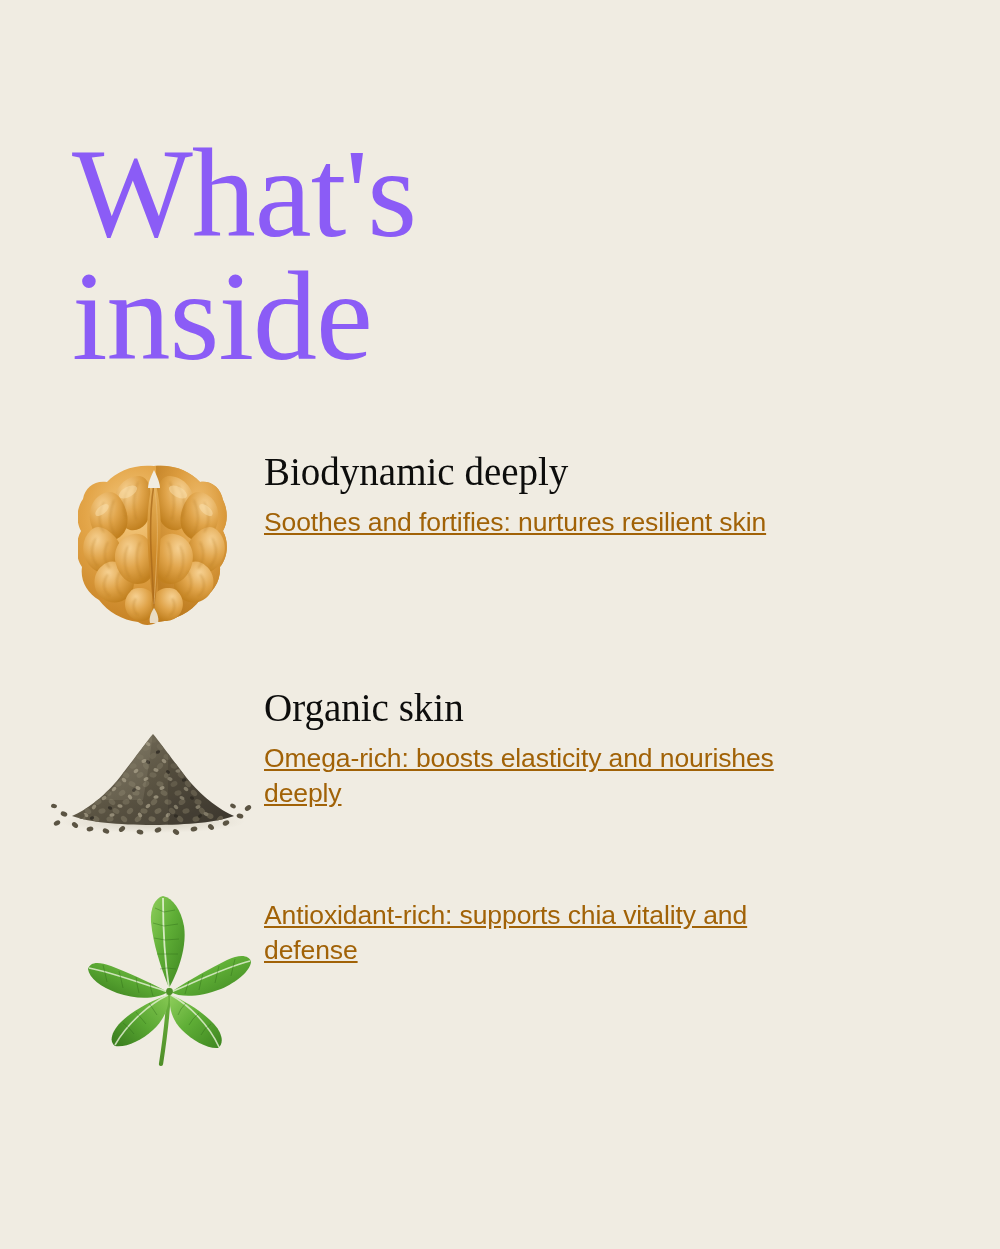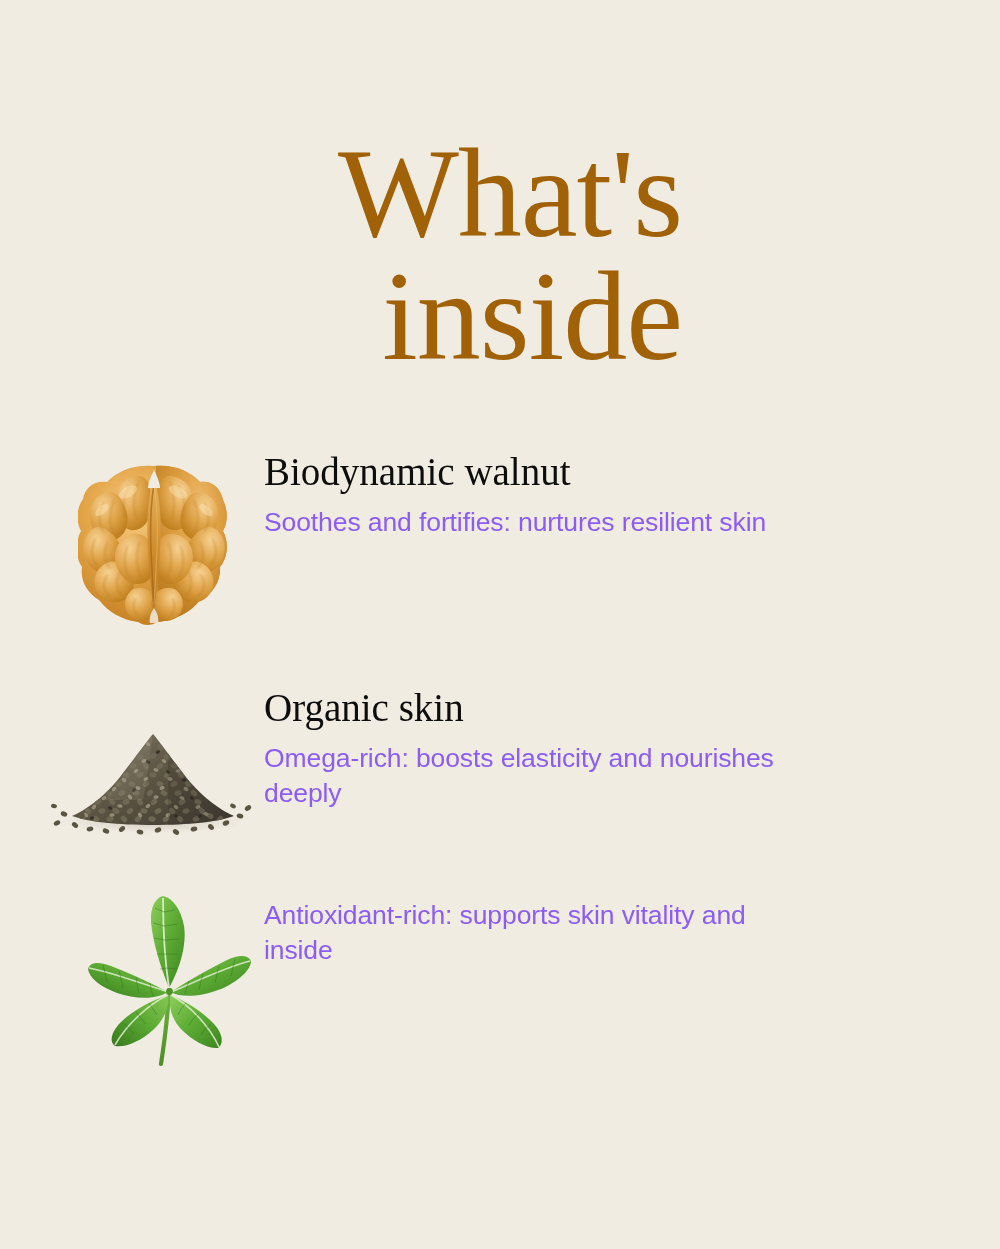--- a/index.html
+++ b/index.html
@@ -18,31 +18,30 @@
   .page {
     position: relative;
     width: 1000px;
     height: 1249px;
     background: #f0ece2;
   }
 
   
   .headline {
     position: absolute;
-    left: 82px;
+    left: 72px;
     top: 132px;
     width: 600px;
     font-family: "Liberation Serif", "DejaVu Serif", serif;
     font-size: 128px;
     line-height: 0.96;
     letter-spacing: -1px;
-    color: #a16207;
+    color: #8b5cf6;
     font-weight: 400;
     white-space: pre-line;
-    text-align: right;
   }
 
   
   .ingredient {
     position: absolute;
     left: 0;
     width: 1000px;
   }
   .ingredient.r1 { top: 452px; }
   .ingredient.r2 { top: 688px; }
@@ -69,24 +68,25 @@
     line-height: 1.0;
     color: #0d0d0c;
     font-weight: 400;
     letter-spacing: 0px;
     margin: 0 0 14px 0;
   }
   .ing-desc {
     font-family: "Liberation Sans", sans-serif;
     font-size: 26.5px;
     line-height: 1.32;
-    color: #8b5cf6;
+    color: #a16207;
     font-weight: 400;
     margin: 0;
     letter-spacing: -0.1px;
+    text-decoration: underline;
   }
 
   
   .walnut {
     position: absolute;
     left: 38px;
     top: 10px;
     width: 152px;
     height: 166px;
   }
@@ -232,21 +232,21 @@
             <ellipse cx="128" cy="48" rx="8" ry="4" transform="rotate(40 128 48)"></ellipse>
           </g>
 
           <path d="M76 8 C 72 16 70 22 70 26 L 82 26 C 82 22 80 16 76 8 Z" fill="#f0ece2"></path>
 
           <path d="M76 146 C 72 152 71 157 72 161 L 80 161 C 81 157 80 152 76 146 Z" fill="#f0ece2" opacity="0.85"></path>
         </svg>
       </div>
     </div>
     <div class="copy">
-      <div class="ing-title">Biodynamic walnut</div>
+      <div class="ing-title">Biodynamic deeply</div>
       <div class="ing-desc">Soothes and fortifies: nurtures resilient skin</div>
     </div>
   </div>
 
   <div class="ingredient r2">
     <div class="art">
       <div class="chia">
         <svg viewBox="0 0 210 110" xmlns="http://www.w3.org/2000/svg">
           <defs>
             <linearGradient id="cg" x1="0" y1="0" x2="1" y2="1">
@@ -529,17 +529,17 @@
               <path d="M96 117 L 101 111"></path>
                 <path d="M96 117 L 93 123"></path>
             </g>
           </g>
 
           <circle cx="84.5" cy="99.5" r="3.4" fill="#4f9129"></circle>
         </svg>
       </div>
     </div>
     <div class="copy">
-      <div class="ing-desc">Antioxidant-rich: supports skin vitality and inside</div>
+      <div class="ing-desc">Antioxidant-rich: supports chia vitality and defense</div>
     </div>
   </div>
 
 </div>
 
 </body></html>

